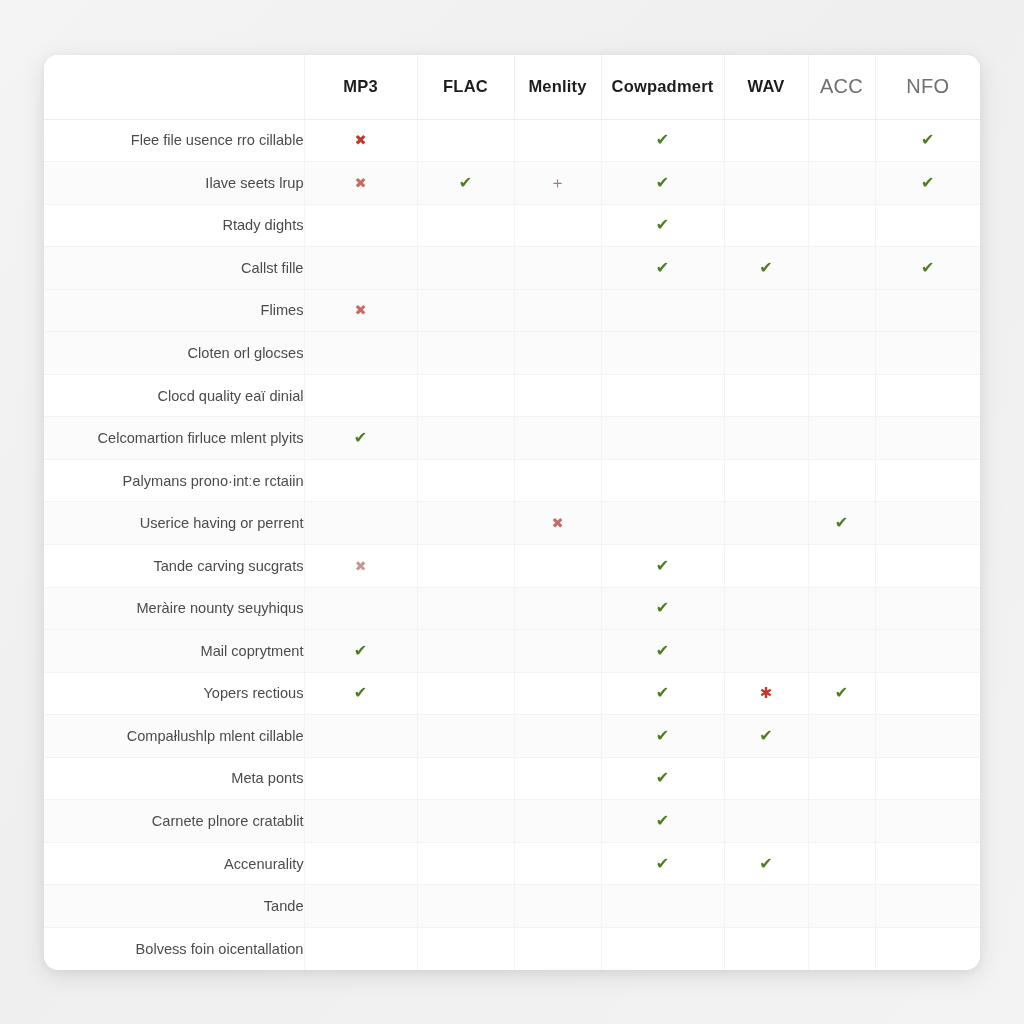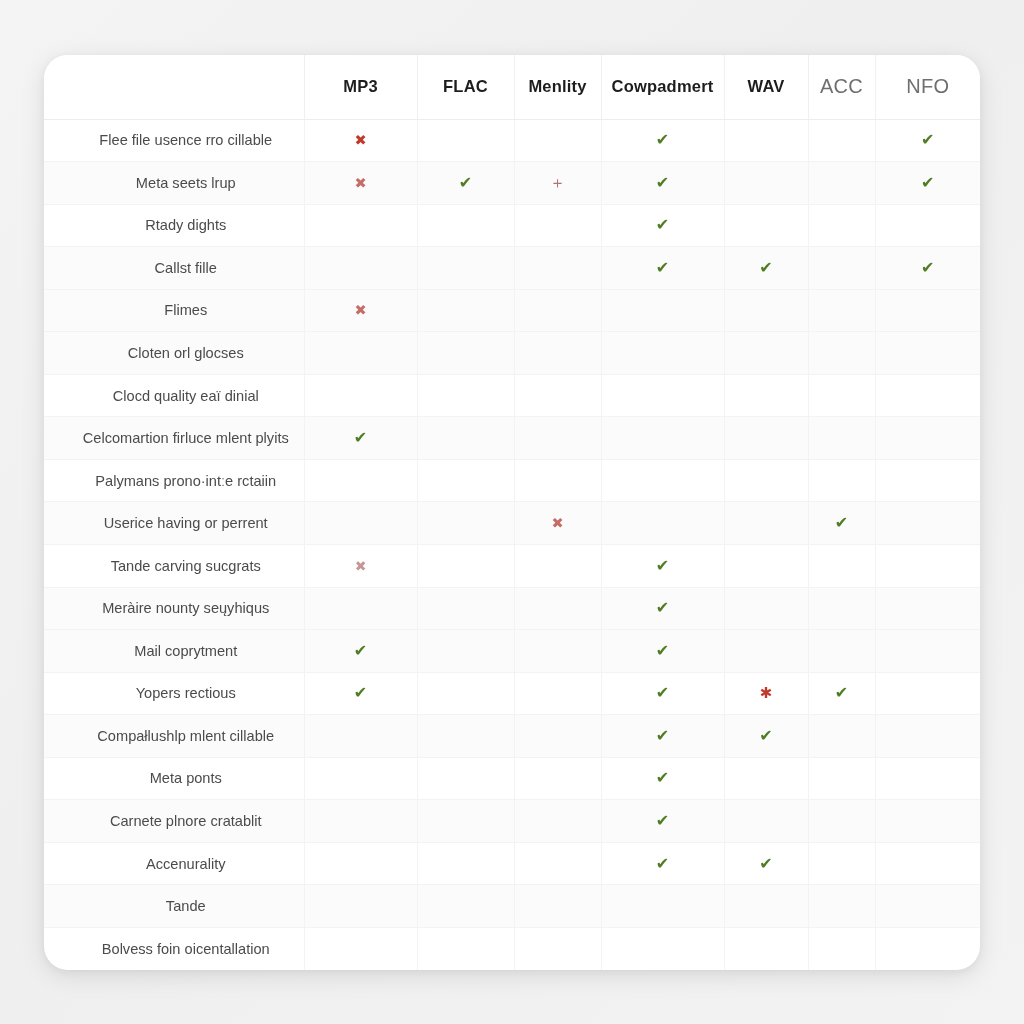--- a/index.html
+++ b/index.html
@@ -24,21 +24,21 @@
   }
 
   
   #card {
     position: absolute;
     left: 44px;
     top: 55px;
     width: 936px;
     height: 915px;
     background: #ffffff;
-    border-radius: 24px;
+    border-radius: 14px;
     box-shadow: 0 6px 26px rgba(0,0,0,0.10),
                 0 2px 8px rgba(0,0,0,0.05);
     overflow: hidden;
   }
 
   table.cmp {
     width: 100%;
     height: 100%;
     border-collapse: collapse;
     table-layout: fixed;
@@ -84,21 +84,21 @@
     border-right: 1px solid #f3f3f3;
     vertical-align: middle;
     padding: 0;
   }
   tbody td:last-child { border-right: none; }
   tbody tr:last-child td { border-bottom: none; }
 
   tbody tr.alt td { background: #fbfbfb; }
 
   td.label {
-    text-align: center;
+    text-align: right;
     padding-left: 24px;
     font-size: 14.6px;
     color: #4b4b4b;
     white-space: nowrap;
     overflow: hidden;
     text-overflow: clip;
   }
 
   td.mark {
     text-align: center;
@@ -185,21 +185,21 @@
             <td class="label">Flee file usence rro cillable</td>
             <td class="mark"><span class="glyph g-cross">✖</span></td>
             <td class="mark"></td>
             <td class="mark"></td>
             <td class="mark"><span class="glyph g-check">✔</span></td>
             <td class="mark"></td>
             <td class="mark"></td>
             <td class="mark"><span class="glyph g-check">✔</span></td>
           </tr>
           <tr class="alt">
-            <td class="label">Meta seets lrup</td>
+            <td class="label">Ilave seets lrup</td>
             <td class="mark"><span class="glyph g-cross-blur">✖</span></td>
             <td class="mark"><span class="glyph g-check">✔</span></td>
             <td class="mark"><span class="glyph g-plus">＋</span></td>
             <td class="mark"><span class="glyph g-check">✔</span></td>
             <td class="mark"></td>
             <td class="mark"></td>
             <td class="mark"><span class="glyph g-check">✔</span></td>
           </tr>
           <tr>
             <td class="label">Rtady dights</td>

